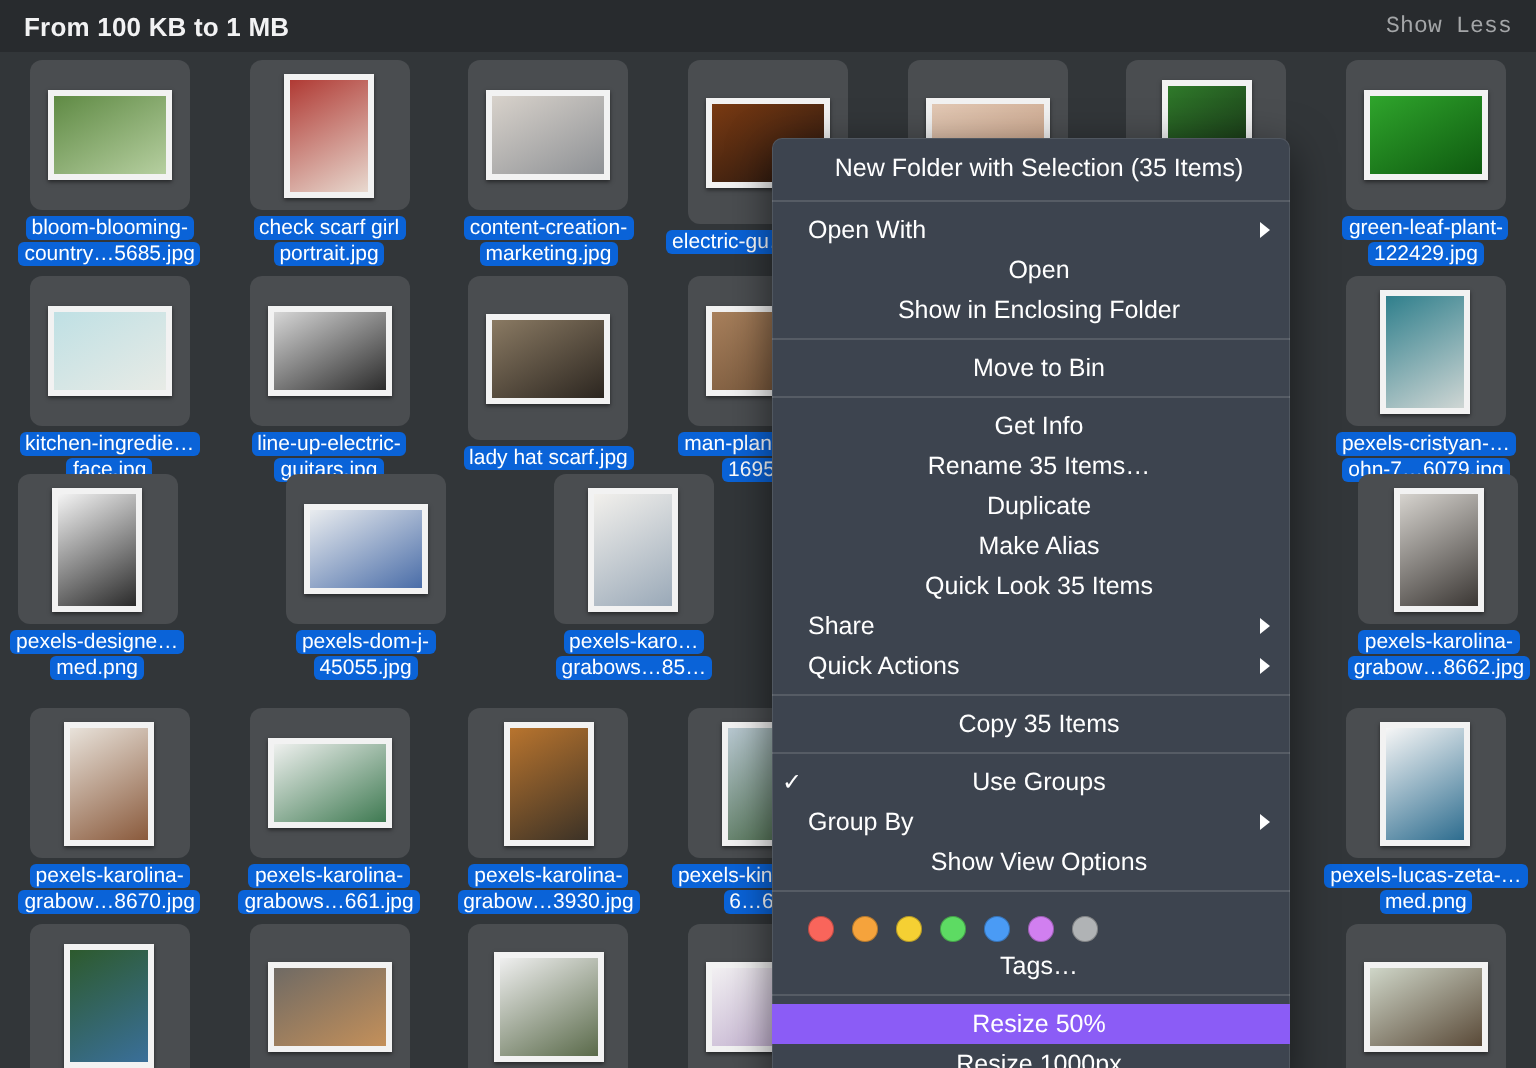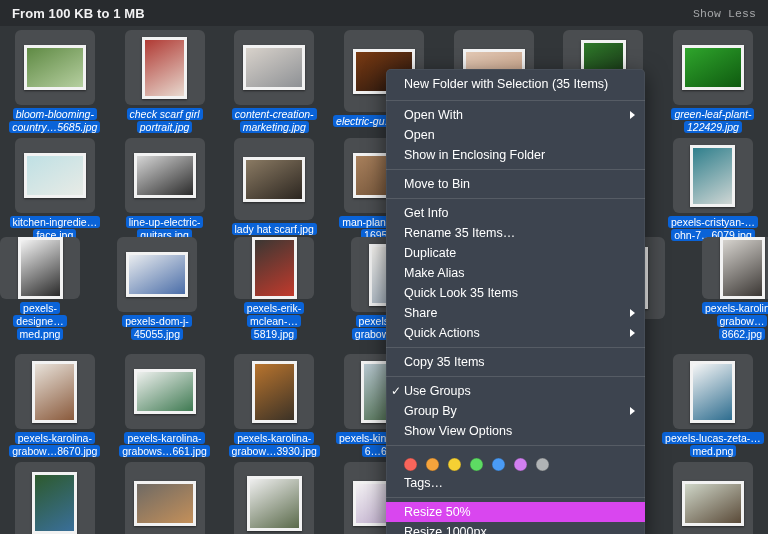--- a/index.html
+++ b/index.html
@@ -77,53 +77,54 @@
     z-index:50;
   }
   .mi{
     position:relative;
     height:20px;line-height:20px;
     padding:0 10px 0 18px;
     color:#ffffff;font-size:12.5px;
     display:flex;align-items:center;
     box-sizing:border-box;
     white-space:nowrap;
+    justify-content:center;
   }
   .mi.first{height:24px;line-height:24px;}
   .mi .chk{
     position:absolute;left:5px;top:0;height:100%;
     display:flex;align-items:center;font-size:12px;color:#fff;
   }
   .mi .arrow{
     margin-left:auto;
     width:0;height:0;
     border-left:5px solid #ffffff;
     border-top:4px solid transparent;
     border-bottom:4px solid transparent;
   }
-  .mi.sel{background:#d946ef;}
+  .mi.sel{background:#8b5cf6;}
   .sep{height:1px;background:rgba(255,255,255,.13);margin:4px 0;}
 
   .tag-row{
     display:flex;gap:9px;padding:8px 0 2px 18px;align-items:center;
   }
   .dot{width:13px;height:13px;border-radius:50%;box-shadow:0 0 0 .5px rgba(0,0,0,.25) inset;}
 </style>
 </head>
 <body>
 
 <div id="root">
 
   <div class="group-header">
     <div class="group-title">From 100 KB to 1 MB</div>
     <div class="show-less">Show Less</div>
   </div>
 
   <div class="grid" id="grid">
-      <div class="grid-row" style="top: 0px; font-style: italic;">
+      <div class="grid-row" style="top: 0px;">
         <div class="cell">
           <div class="thumb-tile">
             <div class="photo land">
               <i style="background: linear-gradient(150deg, rgb(95, 138, 68) 0%, rgb(182, 207, 160) 100%);"></i>
             </div>
           </div>
           <div class="label"><span>bloom-blooming-country…5685.jpg</span></div>
         </div>
         <div class="cell">
           <div class="thumb-tile">
@@ -241,28 +242,20 @@
           </div>
           <div class="label"><span>pexels-designe…med.png</span></div>
         </div>
         <div class="cell">
           <div class="thumb-tile">
             <div class="photo land">
               <i style="background: linear-gradient(150deg, rgb(233, 236, 239) 0%, rgb(74, 109, 168) 100%);"></i>
             </div>
           </div>
           <div class="label"><span>pexels-dom-j-45055.jpg</span></div>
-        </div>
-        <div class="cell">
-          <div class="thumb-tile">
-            <div class="photo port">
-              <i style="background: linear-gradient(150deg, rgb(59, 55, 51) 0%, rgb(194, 58, 44) 100%);"></i>
-            </div>
-          </div>
-          <div class="label"><span>pexels-erik-mclean-…5819.jpg</span></div>
         </div>
         <div class="cell">
           <div class="thumb-tile">
             <div class="photo port">
               <i style="background: linear-gradient(150deg, rgb(242, 240, 236) 0%, rgb(154, 169, 184) 100%);"></i>
             </div>
           </div>
           <div class="label"><span>pexels-karo…grabows…85…</span></div>
         </div>
         <div class="cell">

